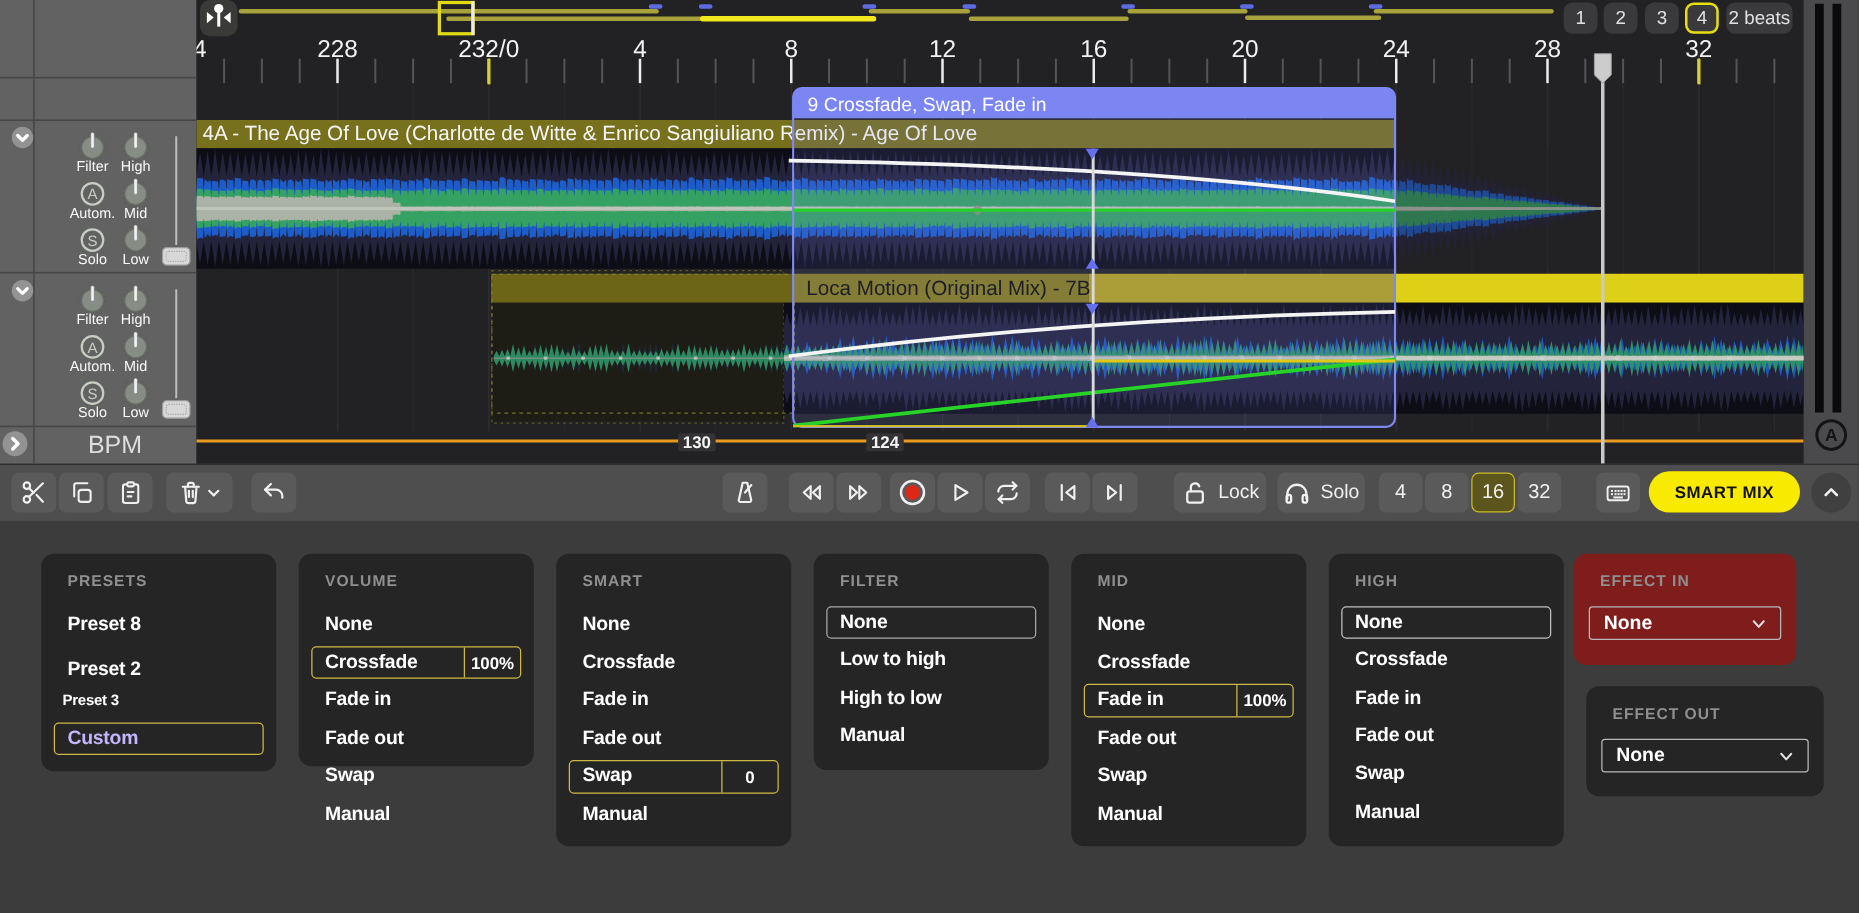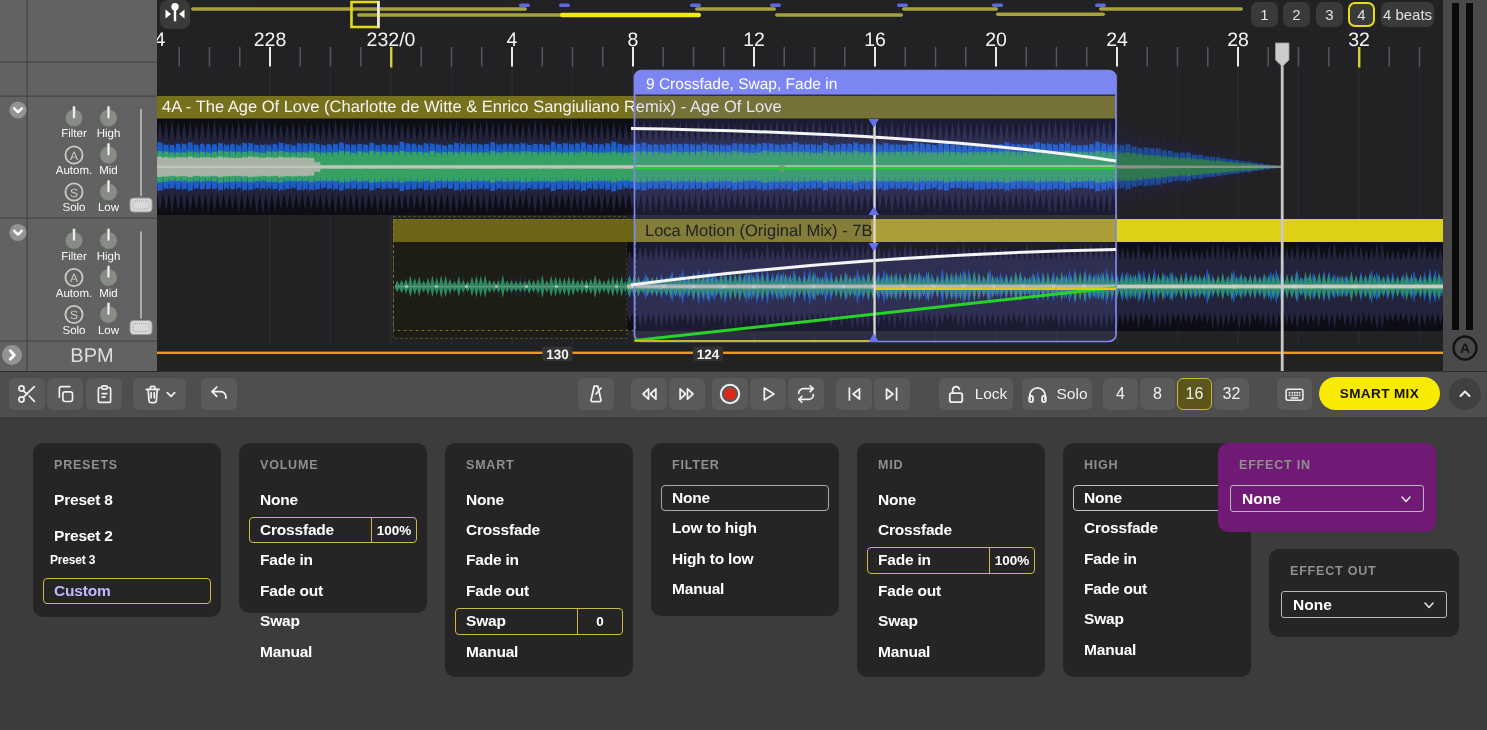--- a/index.html
+++ b/index.html
@@ -204,21 +204,21 @@
 <path d="M5.5 9.5 L11 14 L5.5 18.5 z"></path>
           <path d="M24.5 9.5 L19 14 L24.5 18.5 z"></path>
 </g>
       </svg>
 </div>
 
 <div class="abs" style="left:1251px;top:2px;width:27px;height:25px;background:#3a3a3c;border-radius:7px;color:#e0e0e0;font-size:15px;display:flex;align-items:center;justify-content:center;">1</div>
 <div class="abs" style="left:1283px;top:2px;width:27px;height:25px;background:#3a3a3c;border-radius:7px;color:#e0e0e0;font-size:15px;display:flex;align-items:center;justify-content:center;">2</div>
 <div class="abs" style="left:1316px;top:2px;width:27px;height:25px;background:#3a3a3c;border-radius:7px;color:#e0e0e0;font-size:15px;display:flex;align-items:center;justify-content:center;">3</div>
 <div class="abs" style="left:1348px;top:2px;width:27px;height:25px;background:#3a3a3c;border-radius:7px;border:2px solid #e8df10;color:#e0e0e0;font-size:15px;display:flex;align-items:center;justify-content:center;">4</div>
-<div class="abs" style="left:1381px;top:2px;width:53px;height:25px;background:#3a3a3c;border-radius:7px;color:#e0e0e0;font-size:15px;display:flex;align-items:center;justify-content:center;">4 beats</div>
+<div class="abs" style="left:1381px;top:2px;width:53px;height:25px;background:#3a3a3c;border-radius:7px;color:#e0e0e0;font-size:15px;display:flex;align-items:center;justify-content:center;">2 beats</div>
 
 <div class="abs" style="left:1443px;top:0;width:44px;height:372px;background:#4a4a4c;">
 <div class="abs" style="left:9px;top:3px;width:7px;height:327px;background:#0a0a0a;"></div>
 <div class="abs" style="left:23px;top:3px;width:7px;height:327px;background:#0a0a0a;"></div>
 <svg class="abs" style="left:7px;top:333px;" width="30" height="30" viewBox="0 0 30 30">
 <circle cx="15" cy="15" r="11.5" fill="none" stroke="#141414" stroke-width="2.4"></circle>
 <text x="15" y="20" font-size="14" font-weight="bold" fill="#141414" text-anchor="middle">A</text>
 </svg>
 </div>
 
@@ -608,21 +608,21 @@
           <span style="margin-left:21px;font-size:15.5px;letter-spacing:-0.2px;font-weight:bold;color:#fff;">Fade out</span>
         </div>
         <div style="height:30.4px;display:flex;align-items:center;">
           <span style="margin-left:21px;font-size:15.5px;letter-spacing:-0.2px;font-weight:bold;color:#fff;">Swap</span>
         </div>
         <div style="height:30.4px;display:flex;align-items:center;">
           <span style="margin-left:21px;font-size:15.5px;letter-spacing:-0.2px;font-weight:bold;color:#fff;">Manual</span>
         </div>
       </div>
     </div>
-<div class="abs" style="left:1218px;top:443px;width:218px;height:89px;background:#701a75;border-radius:10px;">
+<div class="abs" style="left:1259px;top:443px;width:178px;height:89px;background:#7f1d1d;border-radius:10px;">
       <div style="margin:15px 0 6px 21px;font-size:12.5px;font-weight:bold;letter-spacing:0.8px;color:#8f8f8f;">EFFECT IN</div>
       <div style="position:relative;margin:13px 12px 0 12px;height:27px;border:1px solid #b8b8b8;border-radius:3px;display:flex;align-items:center;">
         <span style="margin-left:11px;font-size:15.5px;font-weight:bold;color:#fff;">None</span>
         <svg width="14" height="14" viewBox="0 0 14 14" style="position:absolute;right:10px;top:6px;">
           <path d="M3 5 L7 9.5 L11 5" fill="none" stroke="#e0e0e0" stroke-width="1.6" stroke-linecap="round" stroke-linejoin="round"></path>
         </svg>
       </div>
     </div>
 <div class="abs" style="left:1269px;top:549px;width:190px;height:88px;background:#252525;border-radius:10px;">
       <div style="margin:15px 0 6px 21px;font-size:12.5px;font-weight:bold;letter-spacing:0.8px;color:#8f8f8f;">EFFECT OUT</div>

